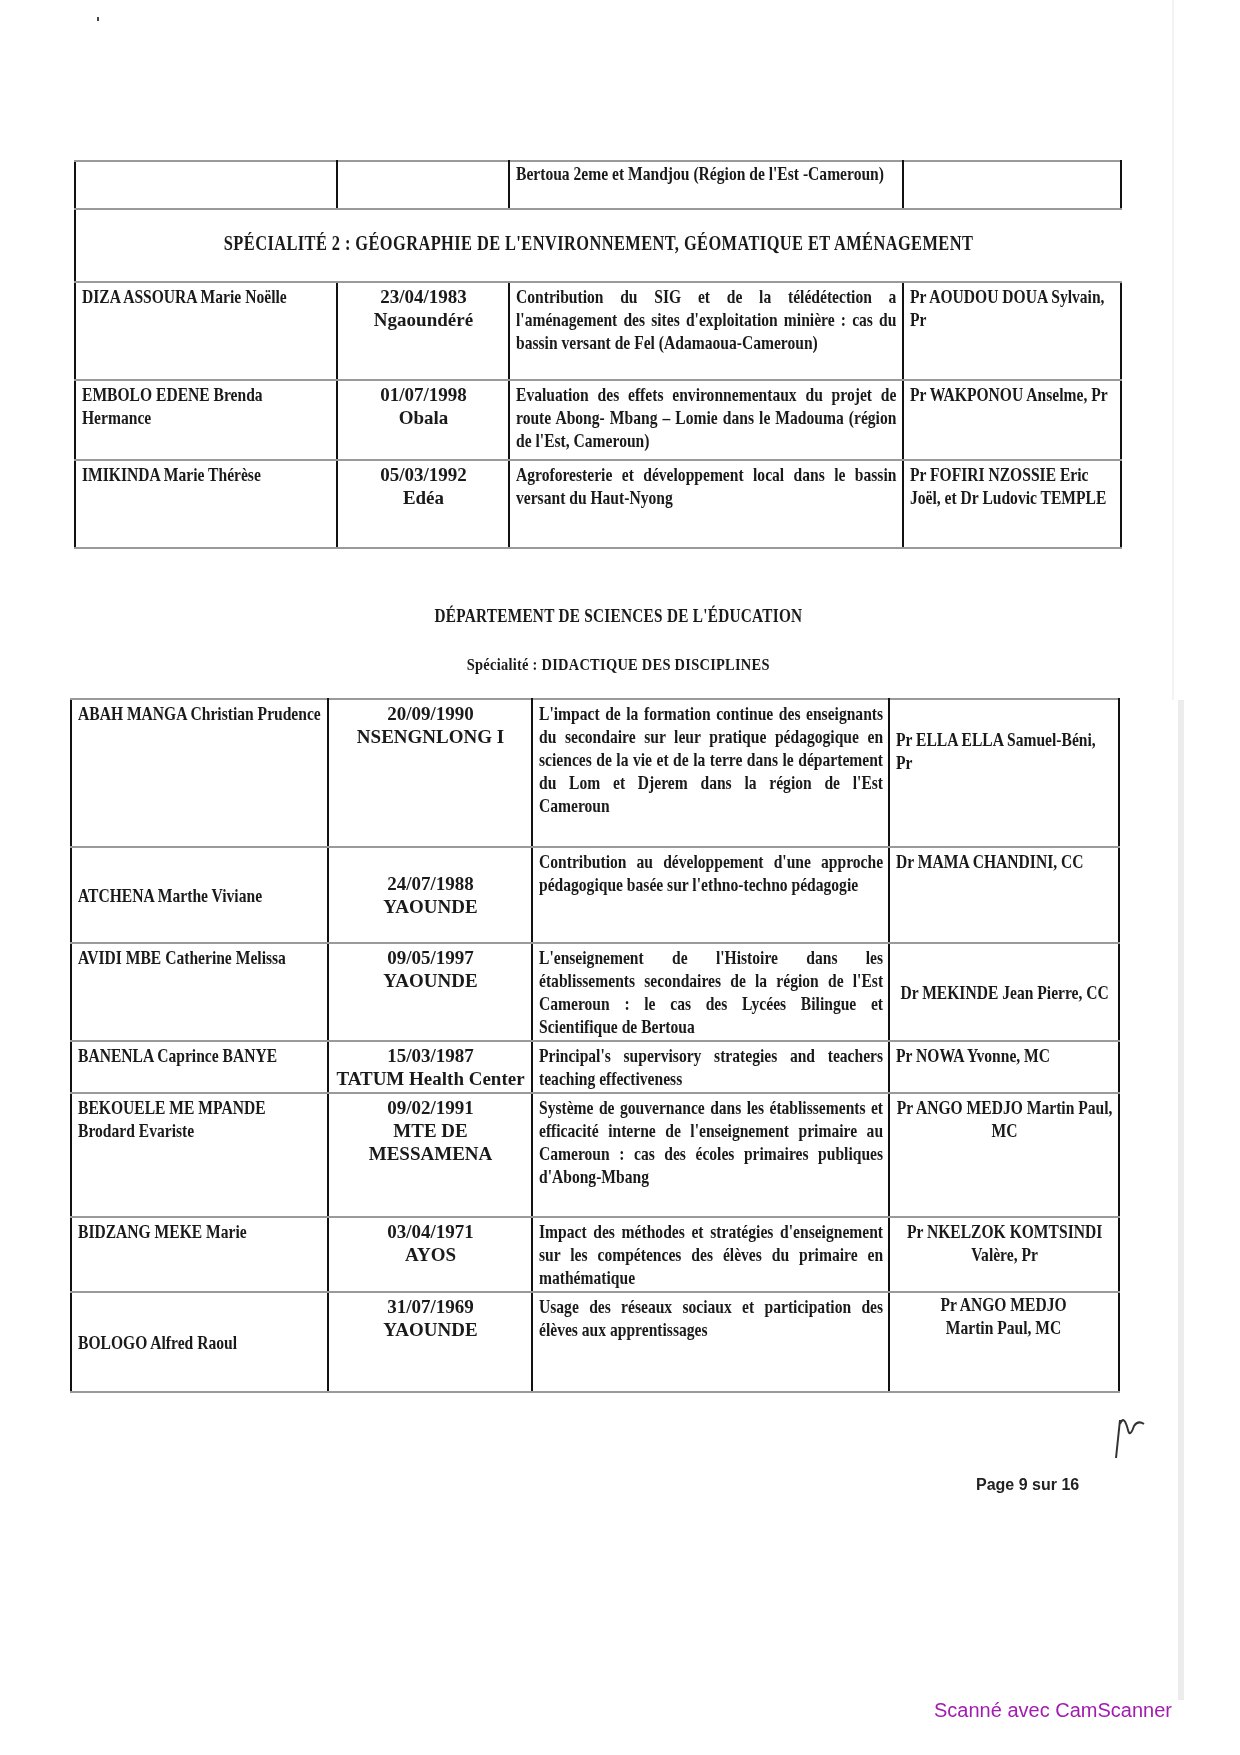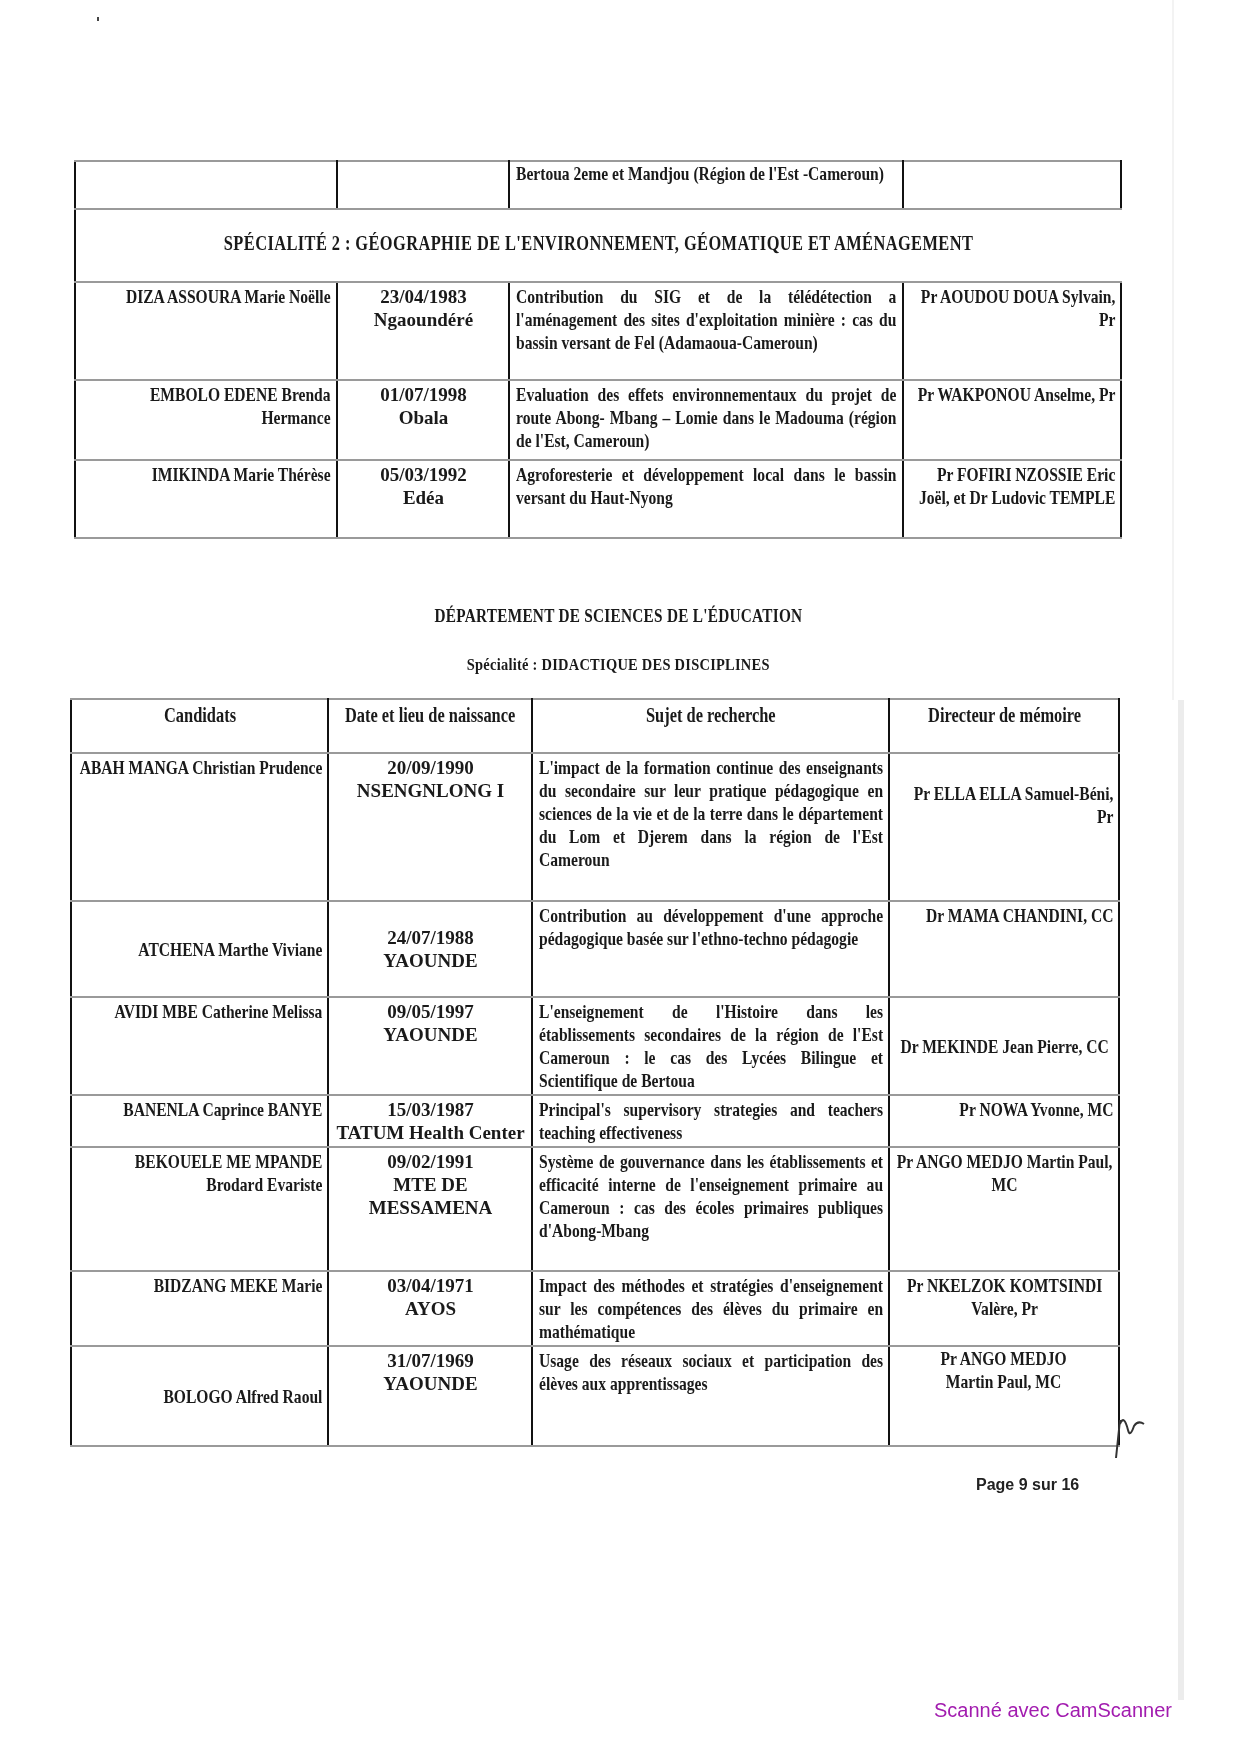--- a/index.html
+++ b/index.html
@@ -12,21 +12,20 @@
   .scan-edge { position: absolute; left: 1178px; top: 700px; width: 6px; height: 1000px; background: #ececec; }
   .scan-edge-top { position: absolute; left: 1172px; top: 0; width: 2px; height: 700px; background: #f3f3f3; }
 
   table { border-collapse: collapse; position: absolute; table-layout: fixed; }
   td, th {
     border-left: 2px solid #111; border-right: 2px solid #111;
     border-top: 2px solid #9a9a9a; border-bottom: 2px solid #9a9a9a;
     vertical-align: top; padding: 2px 5px 2px 6px;
     font-size: 19px; line-height: 23px; font-weight: bold;
     font-stretch: condensed;
-    text-align: right;
   }
   .cond { display: inline-block; transform: scaleX(0.82); transform-origin: left top; width: 122%; }
   .cond-c { display: inline-block; transform: scaleX(0.82); transform-origin: center top; width: 122%; margin-left: -11%; }
   .just { text-align: justify; }
   .center { text-align: center; }
 
   
   #t1 { left: 74px; top: 160px; width: 1048px; }
   #t1 .c1 { width: 254px; } #t1 .c2 { width: 168px; } #t1 .c3 { width: 382px; } #t1 .c4 { width: 212px; }
   .spec-row td {
@@ -93,21 +92,21 @@
   </tr>
   <tr style="height:80px">
     <td><span class="cond">EMBOLO EDENE Brenda Hermance</span></td>
     <td class="center">
       <div>01/07/1998</div>
       <div>Obala</div>
     </td>
     <td class="just"><span class="cond">Evaluation des effets environnementaux du projet de route Abong- Mbang – Lomie dans le Madouma (région de l'Est, Cameroun)</span></td>
     <td><span class="cond">Pr WAKPONOU Anselme, Pr</span></td>
   </tr>
-  <tr style="height:78px">
+  <tr style="height:88px">
     <td><span class="cond">IMIKINDA Marie Thérèse</span></td>
     <td class="center">
       <div>05/03/1992</div>
       <div>Edéa</div>
     </td>
     <td class="just"><span class="cond">Agroforesterie et développement local dans le bassin versant du Haut-Nyong</span></td>
     <td><span class="cond">Pr FOFIRI NZOSSIE Eric Joël, et Dr Ludovic TEMPLE</span></td>
   </tr>
 </tbody>
   </table>
@@ -116,26 +115,20 @@
 <div class="heading" style="top:655px; font-size:17px"><span>Spécialité : DIDACTIQUE DES DISCIPLINES</span></div>
 
 <table id="t2">
   <colgroup>
       <col class="c1">
       <col class="c2">
       <col class="c3">
       <col class="c4">
     </colgroup>
   <tbody>
-      <tr style="height:54px">
-    <th><span class="cond-c">Candidats</span></th>
-    <th><span class="cond-c">Date et lieu de naissance</span></th>
-    <th><span class="cond-c">Sujet de recherche</span></th>
-    <th><span class="cond-c">Directeur de mémoire</span></th>
-  </tr>
   <tr style="height:148px">
     <td><span class="cond">ABAH MANGA Christian Prudence</span></td>
     <td class="center">
       <div>20/09/1990</div>
       <div>NSENGNLONG I</div>
     </td>
     <td class="just"><span class="cond">L'impact de la formation continue des enseignants du secondaire sur leur pratique pédagogique en sciences de la vie et de la terre dans le département du Lom et Djerem dans la région de l'Est Cameroun</span></td>
     <td style="padding-top:28px"><span class="cond">Pr ELLA ELLA Samuel-Béni, Pr</span></td>
   </tr>
   <tr style="height:96px">

